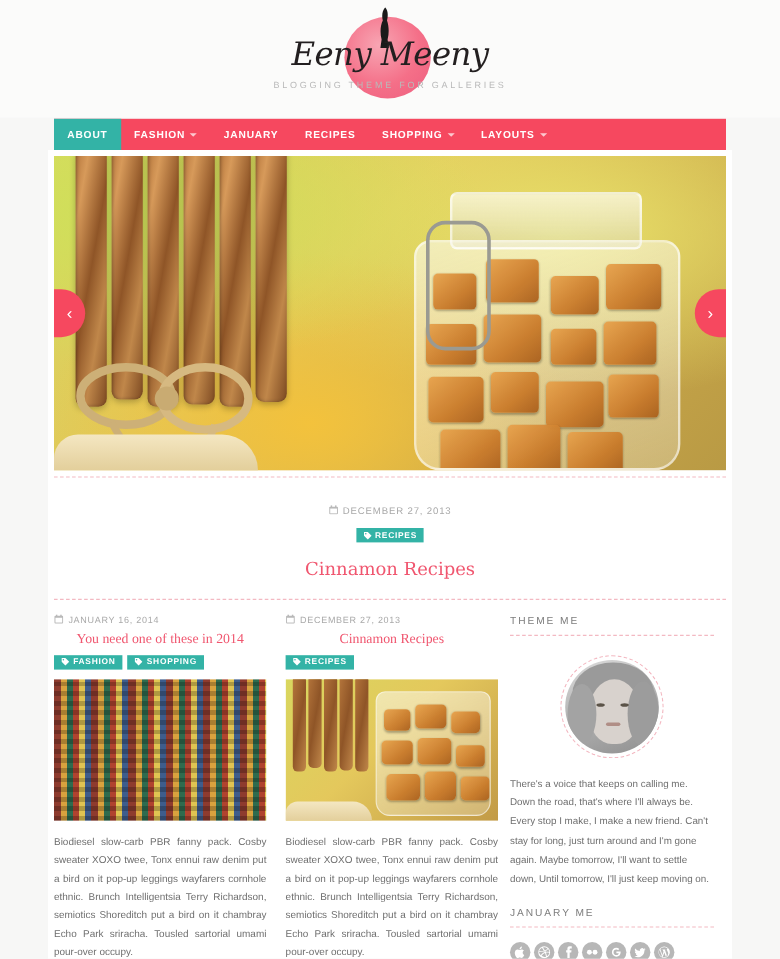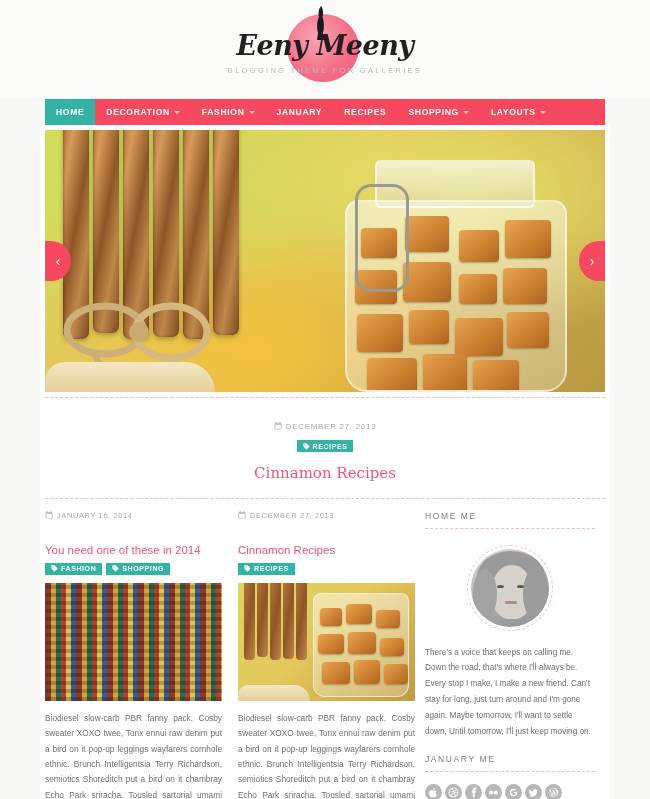--- a/index.html
+++ b/index.html
@@ -28,21 +28,21 @@
     opacity:.92;
   }
   .logo-bird {
     position:absolute; left:88px; top:-2px;
     width:16px; height:34px;
   }
   .logo-text {
     position:absolute; left:0; top:22px; width:200px;
     text-align:center;
     font-family:"DejaVu Serif", serif;
-    font-style:italic; font-weight:bold;
+    font-style:italic; font-weight:normal;
     font-size:27px; color:#231f20;
     letter-spacing:-.5px;
   }
   .logo-tag {
     position:absolute; left:0; top:58px; width:200px;
     text-align:center;
     font-size:7.5px; letter-spacing:2.3px;
     color:#b9b9b9;
   }
 
@@ -182,23 +182,23 @@
   
   .cols { display:flex; padding:0 0 0 0; }
   .posts { width:375px; display:flex; padding-left:5px; }
   .post-col { width:185px; padding:12px 8px 0 0; }
   .post-col.second { padding-left:8px; padding-right:0; }
   .p-date {
     font-size:7.5px; color:#a9a9a9; letter-spacing:.6px;
     display:flex; align-items:center; gap:4px;
   }
   .p-title {
-    margin-top:23px;
-    font-family:Liberation Sans, sans-serif;
-    font-size:11.5px; color:#f0566f; cursor:pointer; line-height:1.25;
+    margin-top:5px;
+    font-family:Liberation Serif, serif;
+    font-size:11.5px; color:#f0566f; cursor:pointer; line-height:1.25;text-align:center;
   }
   .p-badges { margin-top:6px; display:flex; gap:4px; }
   .p-thumb {
     margin-top:8px; width:100%; height:118px; overflow:hidden; position:relative;
   }
   .p-text {
     margin-top:10px;
     font-size:8.3px; line-height:1.85; color:#6f6f6f;
     text-align:justify;
   }
@@ -276,25 +276,21 @@
       <svg class="logo-bird" viewBox="0 0 16 34">
         <path d="M8 0 C5.5 3 5 7 6 11 C4 15 3.5 21 5 27 L4 34 L11 34 L10 27 C11.5 21 11 15 9.5 11 C10.5 7 10.5 3 8 0 Z" fill="#1a1a1a"></path>
       </svg>
       <div class="logo-text">Eeny Meeny</div>
       <div class="logo-tag">BLOGGING THEME FOR GALLERIES</div>
     </div>
   </div>
 
   <div class="nav">
     <div class="nav-item active">
-      <span>HOME</span>
-    </div>
-    <div class="nav-item">
-      <span>DECORATION</span>
-      <span class="caret"></span>
+      <span>ABOUT</span>
     </div>
     <div class="nav-item">
       <span>FASHION</span>
       <span class="caret"></span>
     </div>
     <div class="nav-item">
       <span>JANUARY</span>
     </div>
     <div class="nav-item">
       <span>RECIPES</span>
@@ -473,21 +469,21 @@
             </div>
           </div>
           <div class="p-text">Biodiesel slow-carb PBR fanny pack. Cosby sweater XOXO twee, Tonx ennui raw denim put a bird on it pop-up leggings wayfarers cornhole ethnic. Brunch Intelligentsia Terry Richardson, semiotics Shoreditch put a bird on it chambray Echo Park sriracha. Tousled sartorial umami pour-over occupy.</div>
 
         </div>
       </div>
 
       <div class="sidebar">
 
         <div class="widget">
-          <div class="w-title">HOME ME</div>
+          <div class="w-title">THEME ME</div>
           <hr class="dotted">
           <div class="avatar-wrap">
             <div class="avatar">
               <div class="av-hair"></div>
               <div class="av-face"></div>
               <div class="av-hair2"></div>
               <div class="av-hair3"></div>
               <div class="av-eye" style="left:26px;top:36px;"></div>
               <div class="av-eye" style="left:46px;top:36px;"></div>
               <div class="av-mouth"></div>

